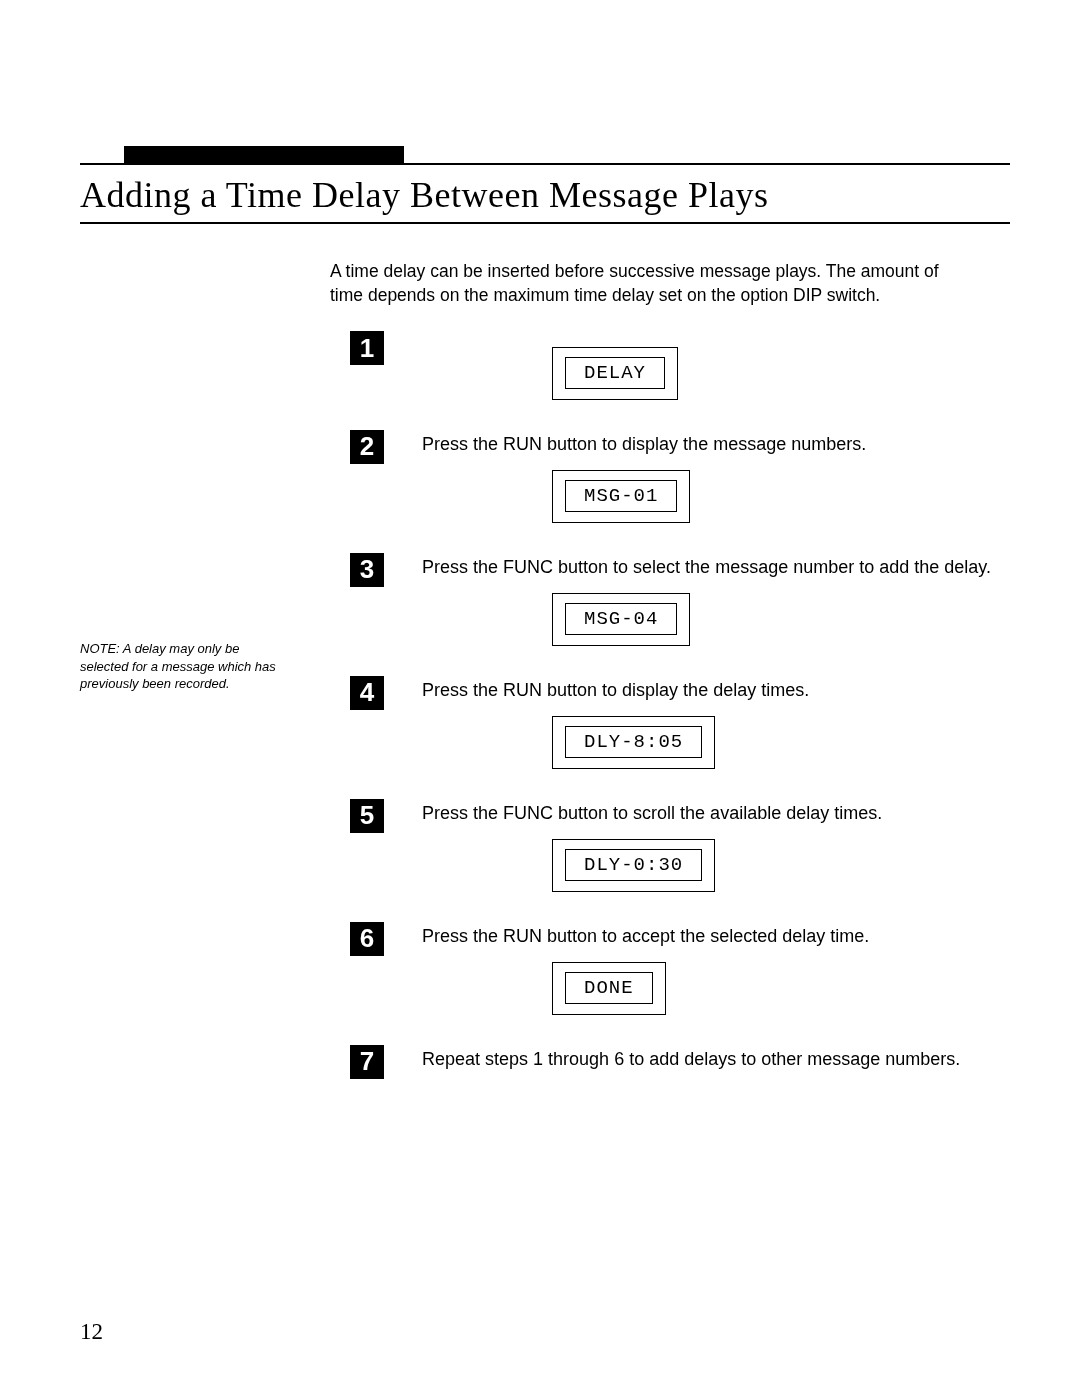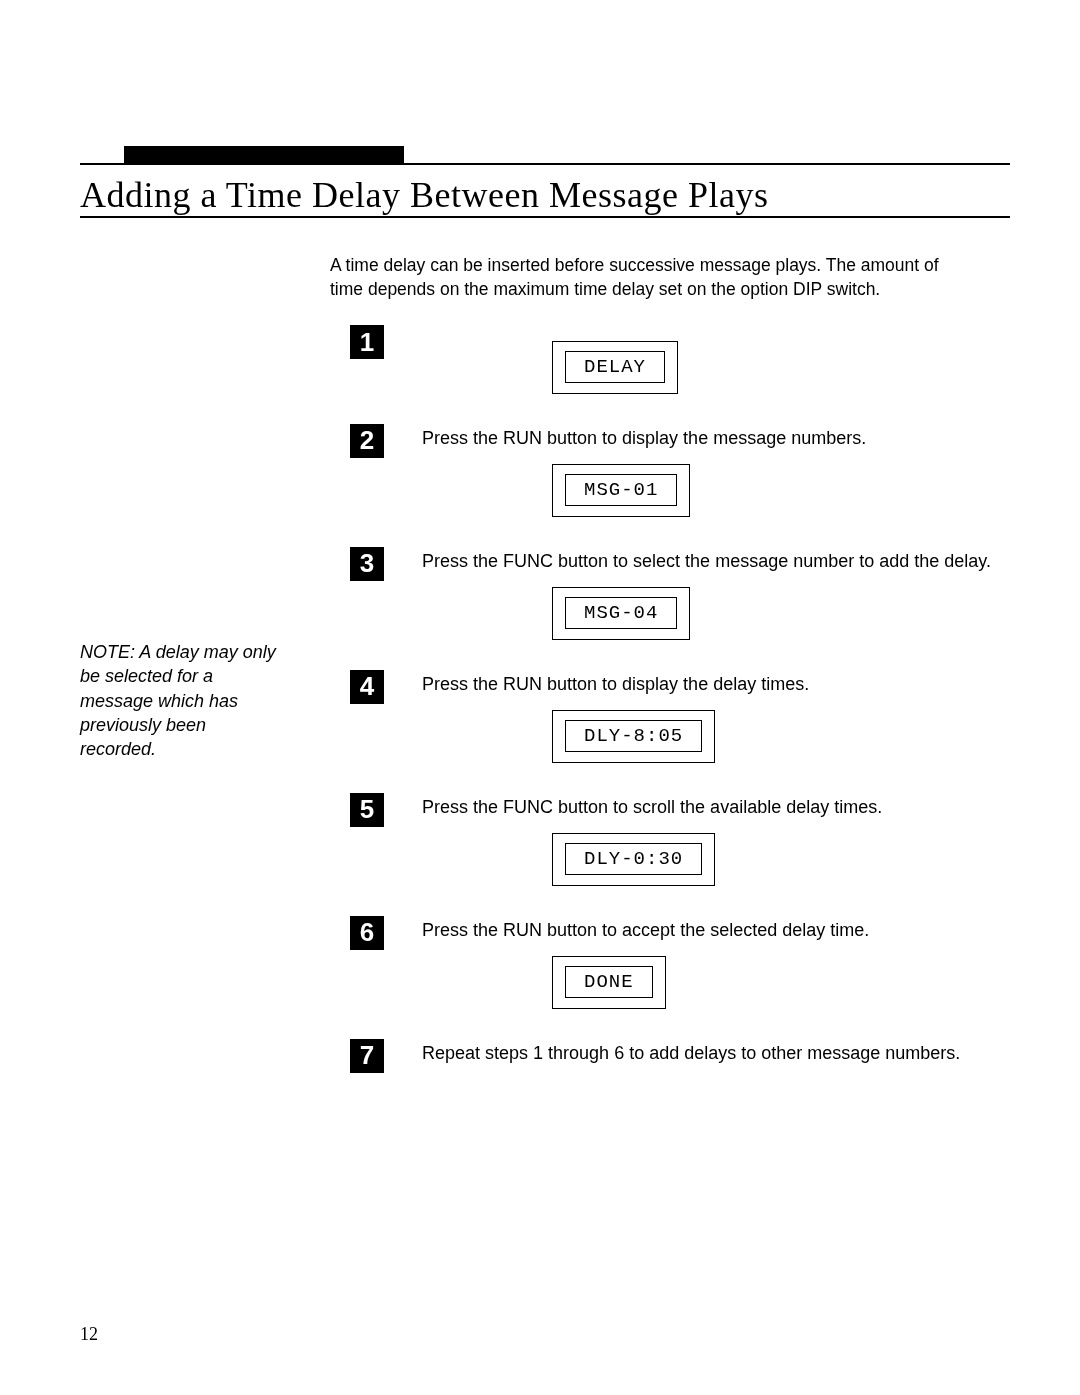--- a/index.html
+++ b/index.html
@@ -32,20 +32,21 @@
     position: absolute;
     left: 44px;     
     top: 38px;
     width: 280px;
     height: 18px;
     background: #000;
   }
   .heading-row {
     margin-top: 64px;
     border-bottom: 2px solid #000;
+    padding-bottom: 6px;
   }
   .heading {
     font-family: "Times New Roman", Times, serif;
     font-size: 36px;
     font-weight: 400;
     letter-spacing: 0.5px;
   }
   .intro-area {
     margin-top: 36px;
     margin-left: 250px;
@@ -103,29 +104,29 @@
   .lcd-caption {
     margin: 6px 0 0 150px;
     font-size: 17px;
   }
   .side-note {
     position: absolute;
     left: 80px;
     top: 640px;
     width: 200px;
     font-style: italic;
-    font-size: 18px;
+    font-size: 13px;
     line-height: 1.35;
   }
   .page-number {
     position: absolute;
     left: 80px;
     bottom: 50px;
     font-family: "Times New Roman", Times, serif;
-    font-size: 18px;
+    font-size: 23px;
   }
 </style>
 </head>
 <body>
 
 <div class="page">
 
   <div class="top-rule">
     <div class="black-bar"></div>
     <div class="thin"></div>

